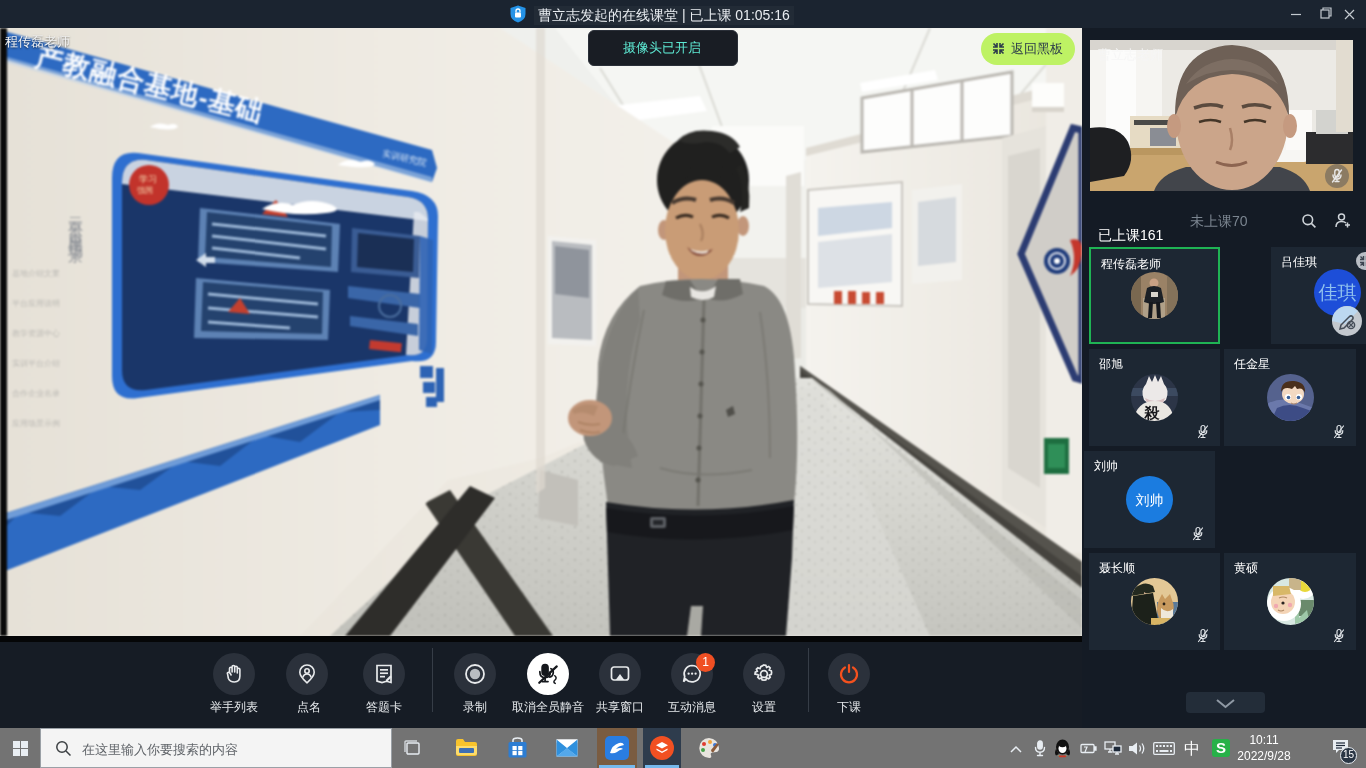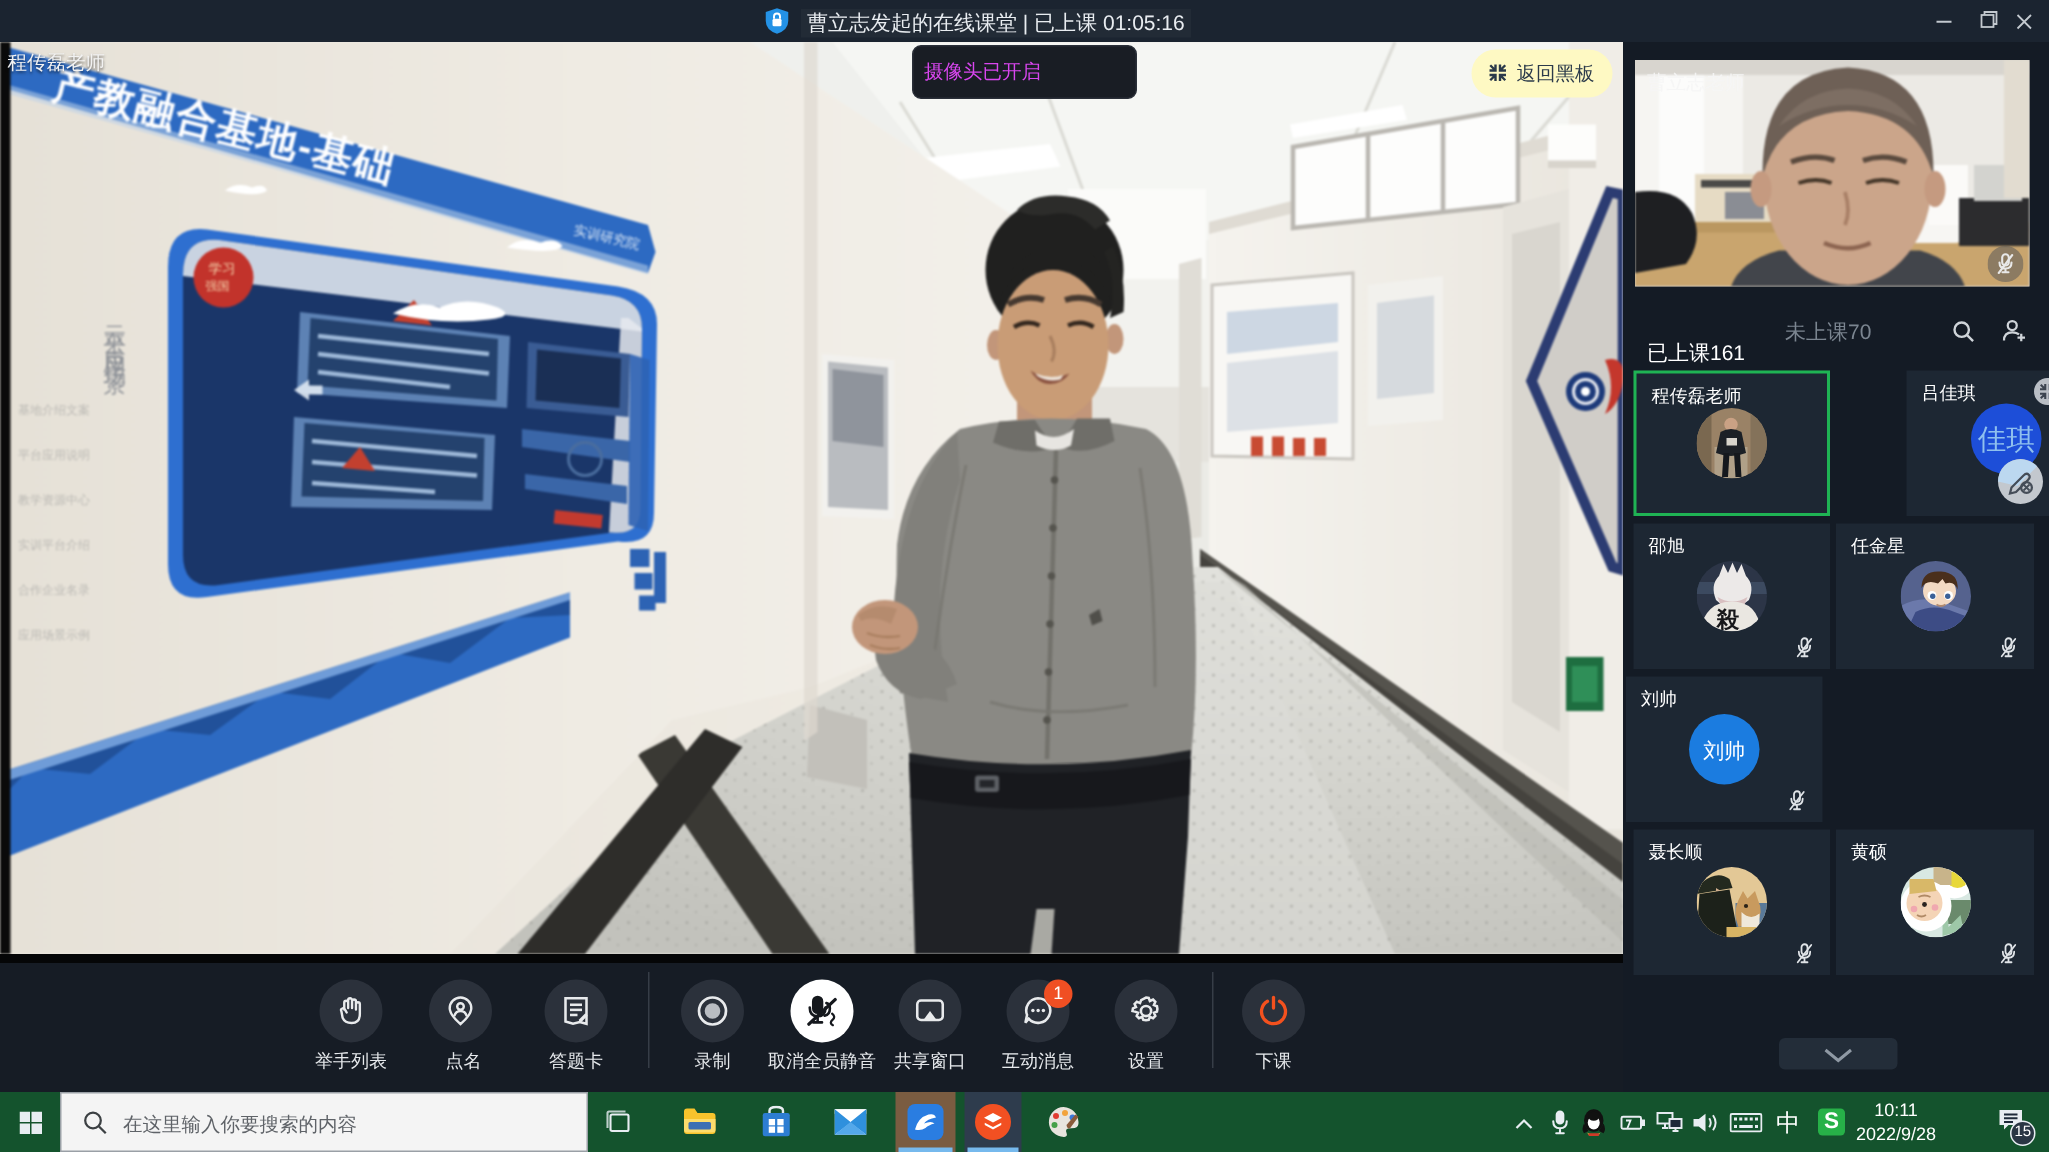--- a/index.html
+++ b/index.html
@@ -18,21 +18,21 @@
   .tlabel { position:absolute; top:57px; color:#e6e9ec; font-size:12px; text-align:center; white-space:nowrap; transform:translateX(-50%); }
   .tsep { position:absolute; top:6px; width:1px; height:64px; background:#363d47; }
   
   #sidebar { left:1082px; top:28px; width:284px; height:700px; background:#141b25; }
   #tv { position:absolute; left:8px; top:12px; width:263px; height:151px; background:#d8d4cc; overflow:hidden; }
   .tile { position:absolute; width:131px; height:97px; background:#1d2733; }
   .tname { position:absolute; left:10px; top:7px; color:#fff; font-size:12px; }
   .avatar { position:absolute; left:42px; top:25px; width:47px; height:47px; border-radius:50%; overflow:hidden; }
   .micico { position:absolute; right:10px; bottom:7px; width:14px; height:15px; }
   
-  #taskbar { left:0; top:728px; width:1366px; height:40px; background:#14532d; }
+  #taskbar { left:0; top:728px; width:1366px; height:40px; background:#737373; }
 </style>
 </head>
 <body>
 <div class="abs" id="titlebar">
   <div class="abs" style="left:508px;top:5px;width:18px;height:18px;"></div>
   <div class="abs" id="titletext">曹立志发起的在线课堂 | 已上课 01:05:16</div>
 </div>
 
 <div class="abs" id="video">
 <svg width="1082" height="608" viewBox="0 0 1082 608" style="filter:blur(0.8px);">
@@ -252,22 +252,22 @@
 
     <path d="M 606 474 Q 700 490 794 472 L 792 530 L 786 608 L 610 608 Z" fill="#202226"></path>
     <polygon points="691,578 703,578 701,608 687,608" fill="#a9a9a3"></polygon>
     <path d="M 606 480 Q 700 496 794 478 L 793 502 Q 700 520 607 504 Z" fill="#17181c"></path>
     <rect x="650" y="489" width="16" height="11" rx="2" fill="#5d6065"></rect>
     <rect x="653" y="492" width="10" height="5" fill="#24262a"></rect>
   </g>
 </svg>
 
 <div class="abs" style="left:5px;top:5px;color:#f2f2f2;font-size:13px;text-shadow:0 1px 2px rgba(0,0,0,.6);">程传磊老师</div>
-<div class="abs" style="left:608px;top:2px;width:150px;height:36px;background:#191d24;border:1px solid #2a2f38;border-radius:6px;color:#d946ef;font-size:13px;line-height:34px;padding-left:7px;">摄像头已开启</div>
-<div class="abs" style="left:981px;top:5px;width:94px;height:32px;background:#fef9c3;border-radius:16px;color:#2b3a4a;font-size:13px;line-height:32px;">
+<div class="abs" style="left:588px;top:2px;width:150px;height:36px;background:#191d24;border:1px solid #2a2f38;border-radius:6px;color:#5eead4;font-size:13px;line-height:34px;padding-left:34px;">摄像头已开启</div>
+<div class="abs" style="left:981px;top:5px;width:94px;height:32px;background:#bef264;border-radius:16px;color:#2b3a4a;font-size:13px;line-height:32px;">
   <svg width="13" height="13" viewBox="0 0 13 13" style="position:absolute;left:11px;top:9px;">
     <g stroke="#2b3a4a" stroke-width="1.6" fill="none">
       <path d="M 5 1 L 5 5 L 1 5 M 5 5 L 1.5 1.5"></path>
       <path d="M 8 1 L 8 5 L 12 5 M 8 5 L 11.5 1.5"></path>
       <path d="M 5 12 L 5 8 L 1 8 M 5 8 L 1.5 11.5"></path>
       <path d="M 8 12 L 8 8 L 12 8 M 8 8 L 11.5 11.5"></path>
     </g>
   </svg>
   <span style="margin-left:30px;">返回黑板</span>
 </div>

